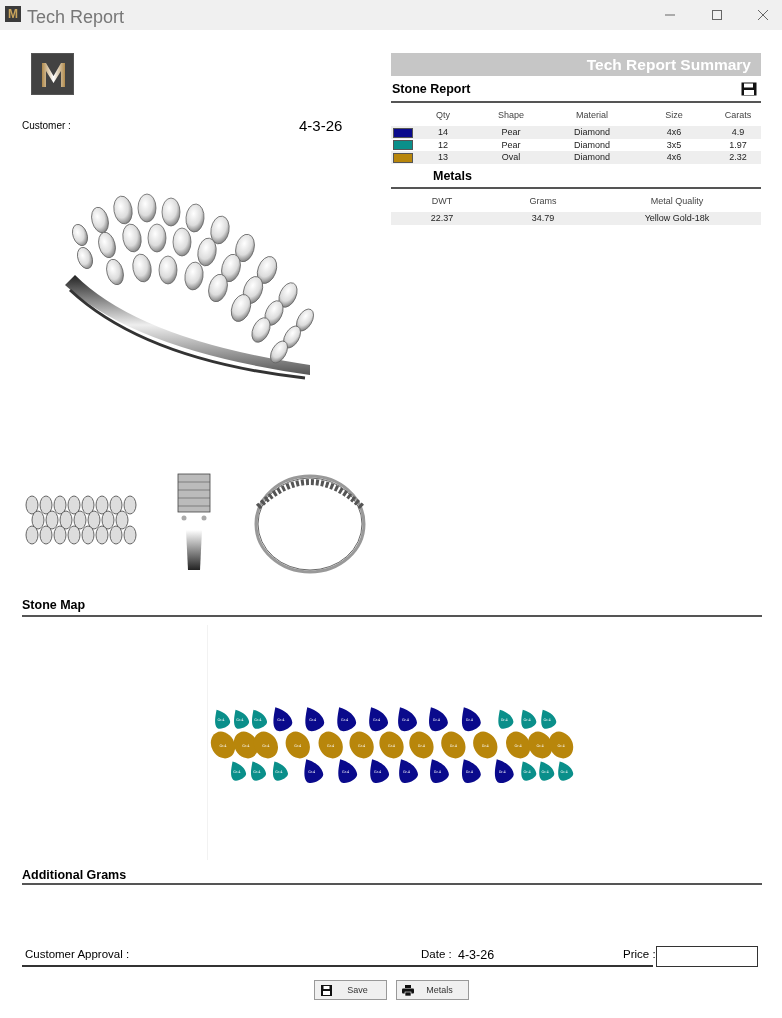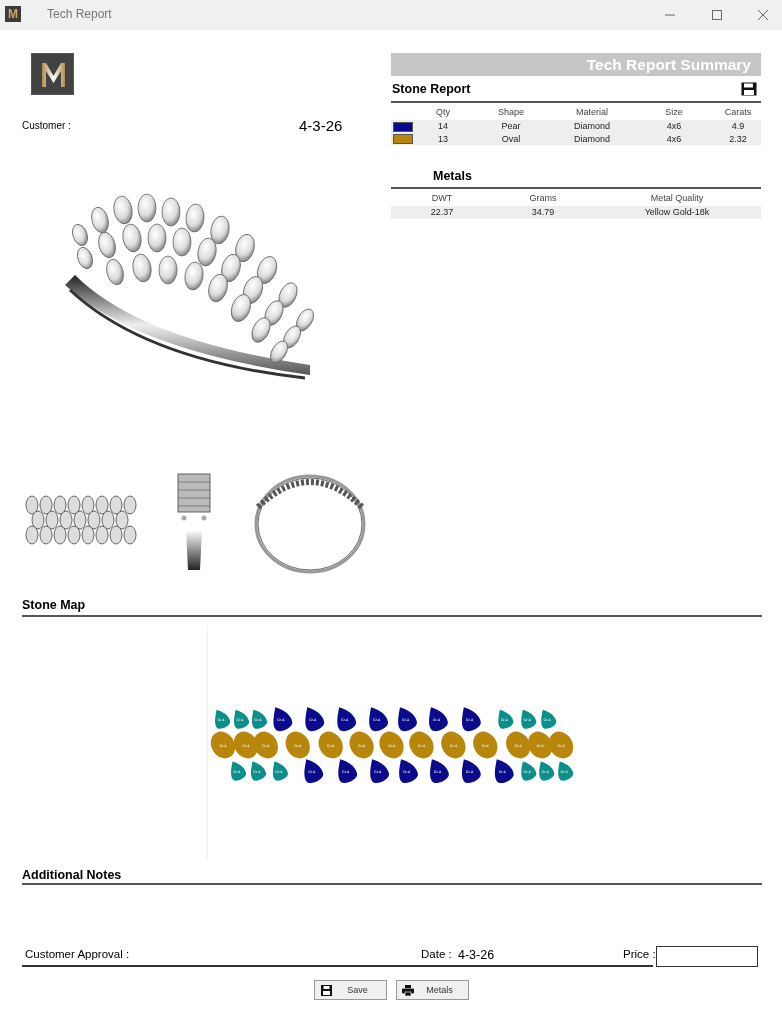--- a/index.html
+++ b/index.html
@@ -2,21 +2,21 @@
 <html><head>
 <meta charset="utf-8">
 <style>
   * { box-sizing: border-box; margin: 0; padding: 0; }
   html, body { width: 782px; height: 1018px; background: #ffffff; overflow: hidden; }
   body { font-family: "Liberation Sans", "DejaVu Sans", sans-serif; color: #000; position: relative; }
 
   
   .titlebar { position: absolute; left: 0; top: 0; width: 782px; height: 30px; background: #f0f0f0; }
   .titlebar .app-icon { position: absolute; left: 5px; top: 6px; width: 16px; height: 16px; background: #3b3b3b; color: #c9a45c; font-weight: bold; font-size: 12px; line-height: 16px; text-align: center; }
-  .titlebar .title { position: absolute; left: 27px; top: 7px; font-size: 12px; color: #777; margin-left: 20px; }
+  .titlebar .title { position: absolute; left: 27px; top: 7px; font-size: 18px; color: #777; }
   .winbtn { position: absolute; top: 0; width: 46px; height: 30px; display: flex; align-items: center; justify-content: center; color: #666; }
   .winbtn.min { left: 647px; }
   .winbtn.max { left: 694px; }
   .winbtn.close { left: 740px; }
 
   
   .logo { position: absolute; left: 31px; top: 53px; width: 43px; height: 42px; background: #424242; border: 1px solid #555; }
   .logo svg { position: absolute; left: 0; top: 0; }
 
   .customer-label { position: absolute; left: 22px; top: 120px; font-size: 10px; }
@@ -30,21 +30,21 @@
   .thumb3 { left: 250px; top: 462px; width: 120px; height: 115px; }
 
   
   .summary-header { position: absolute; left: 391px; top: 53px; width: 370px; height: 23px; background: #c6c6c6; }
   .summary-header span { position: absolute; right: 10px; top: 3px; color: #fff; font-weight: bold; font-size: 15.5px; }
   .section-title { position: absolute; font-weight: bold; font-size: 12.5px; }
   .rule { position: absolute; height: 2px; background: #555; }
   .save-icon-top { position: absolute; left: 741px; top: 82px; width: 16px; height: 14px; }
 
   table.grid { position: absolute; border-collapse: collapse; font-size: 9px; color: #222; }
-  table.grid th { font-weight: normal; color: #444; height: 16px; }
+  table.grid th { font-weight: normal; color: #444; height: 22px; }
   table.grid td { height: 12.5px; text-align: center; margin-top: 36px; }
   table.grid tr.shade td { background: #eeeeee; }
   .swatch { display: inline-block; width: 20px; height: 10px; border: 1px solid #555; vertical-align: middle; }
 
   
   .stonemap { position: absolute; left: 207px; top: 625px; width: 380px; height: 235px; border-left: 1px solid #f2f2f2; }
 
   
   .approval-label { position: absolute; left: 25px; top: 948px; font-size: 11.5px; }
   .approval-line { position: absolute; left: 22px; top: 965px; width: 631px; height: 1.5px; background: #333; }
@@ -230,20 +230,28 @@
     <th>Size</th>
     <th>Carats</th>
   </tr>
   <tr class="shade">
     <td><span class="swatch" style="background:#0a0a8c"></span></td>
     <td>14</td>
     <td>Pear</td>
     <td>Diamond</td>
     <td>4x6</td>
     <td>4.9</td>
+  </tr>
+  <tr>
+    <td><span class="swatch" style="background:#0a8f8a"></span></td>
+    <td>12</td>
+    <td>Pear</td>
+    <td>Diamond</td>
+    <td>3x5</td>
+    <td>1.97</td>
   </tr>
   <tr class="shade">
     <td><span class="swatch" style="background:#b8860b"></span></td>
     <td>13</td>
     <td>Oval</td>
     <td>Diamond</td>
     <td>4x6</td>
     <td>2.32</td>
   </tr>
 </tbody>
@@ -349,21 +357,21 @@
     <path d="M0 -13 C8 -6 11 2 9 8 C7 13 -7 13 -9 8 C-11 2 -5 -6 0 -13 Z" transform="translate(295 146) rotate(-25) scale(1)" fill="#0a0a8c"></path>
     <text x="295" y="148" font-size="3.5" fill="#fff" text-anchor="middle" font-family="DejaVu Sans, sans-serif">Gr.4</text>
     <path d="M0 -13 C8 -6 11 2 9 8 C7 13 -7 13 -9 8 C-11 2 -5 -6 0 -13 Z" transform="translate(320 146) rotate(-25) scale(0.8)" fill="#0a8f8a"></path>
     <text x="320" y="148" font-size="3.5" fill="#fff" text-anchor="middle" font-family="DejaVu Sans, sans-serif">Gr.4</text>
     <path d="M0 -13 C8 -6 11 2 9 8 C7 13 -7 13 -9 8 C-11 2 -5 -6 0 -13 Z" transform="translate(338 146) rotate(-25) scale(0.8)" fill="#0a8f8a"></path>
     <text x="338" y="148" font-size="3.5" fill="#fff" text-anchor="middle" font-family="DejaVu Sans, sans-serif">Gr.4</text>
     <path d="M0 -13 C8 -6 11 2 9 8 C7 13 -7 13 -9 8 C-11 2 -5 -6 0 -13 Z" transform="translate(357 146) rotate(-25) scale(0.8)" fill="#0a8f8a"></path>
     <text x="357" y="148" font-size="3.5" fill="#fff" text-anchor="middle" font-family="DejaVu Sans, sans-serif">Gr.4</text>
   </svg>
 
-<div class="section-title" style="left:22px; top:868px;">Additional Notes</div>
+<div class="section-title" style="left:22px; top:868px;">Additional Grams</div>
 <div class="rule" style="left:22px; top:883px; width:740px; height:1.5px;"></div>
 
 <div class="approval-label">Customer Approval :</div>
 <div class="approval-line"></div>
 <div class="date-label">Date :</div>
 <div class="date-value">4-3-26</div>
 <div class="price-label">Price :</div>
 <input class="price-input" type="text" value="" style="">
 
 <div class="btn save">

